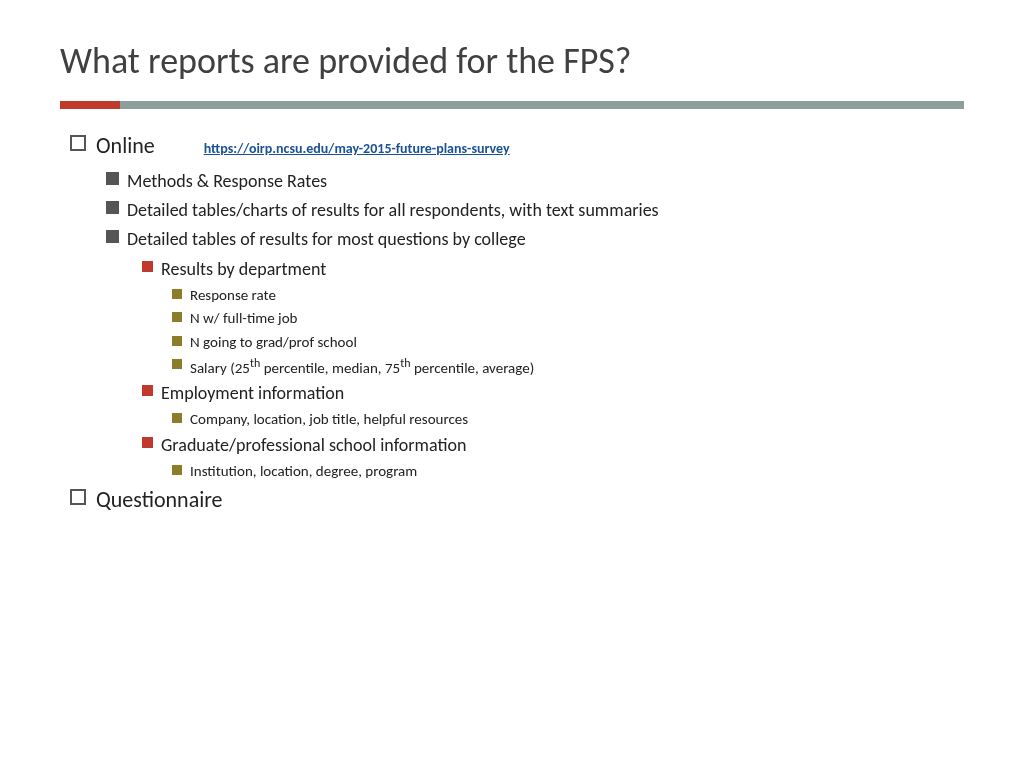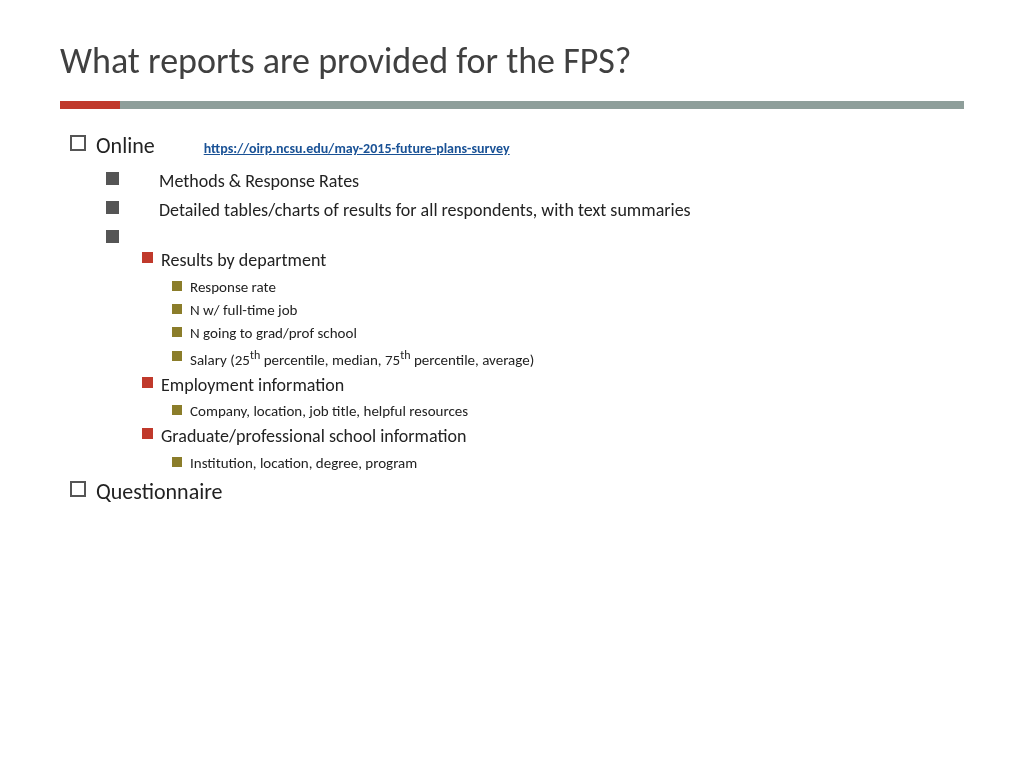--- a/index.html
+++ b/index.html
@@ -88,21 +88,20 @@
     
     .level2-group {
       margin-left: 36px;
       margin-bottom: 4px;
     }
 
     .level2 {
       display: flex;
       align-items: flex-start;
       margin-bottom: 5px;
-      gap: 32px;
     }
 
     .checkbox-sm {
       display: inline-block;
       width: 13px;
       height: 13px;
       border: 2px solid #555;
       margin-right: 8px;
       margin-top: 3px;
       flex-shrink: 0;
@@ -204,20 +203,21 @@
         <span class="level2-text">Methods &amp; Response Rates</span>
       </div>
 
       <div class="level2">
         <span class="checkbox-sm"></span>
         <span class="level2-text">Detailed tables/charts of results for all respondents, with text summaries</span>
       </div>
 
       <div class="level2">
         <span class="checkbox-sm"></span>
+        <span class="level2-text">Detailed tables of results for most questions by college</span>
       </div>
 
 
       <div class="level3-group">
 
         <div class="level3">
           <span class="square-red"></span>
           <span class="level3-text">Results by department</span>
         </div>
 

